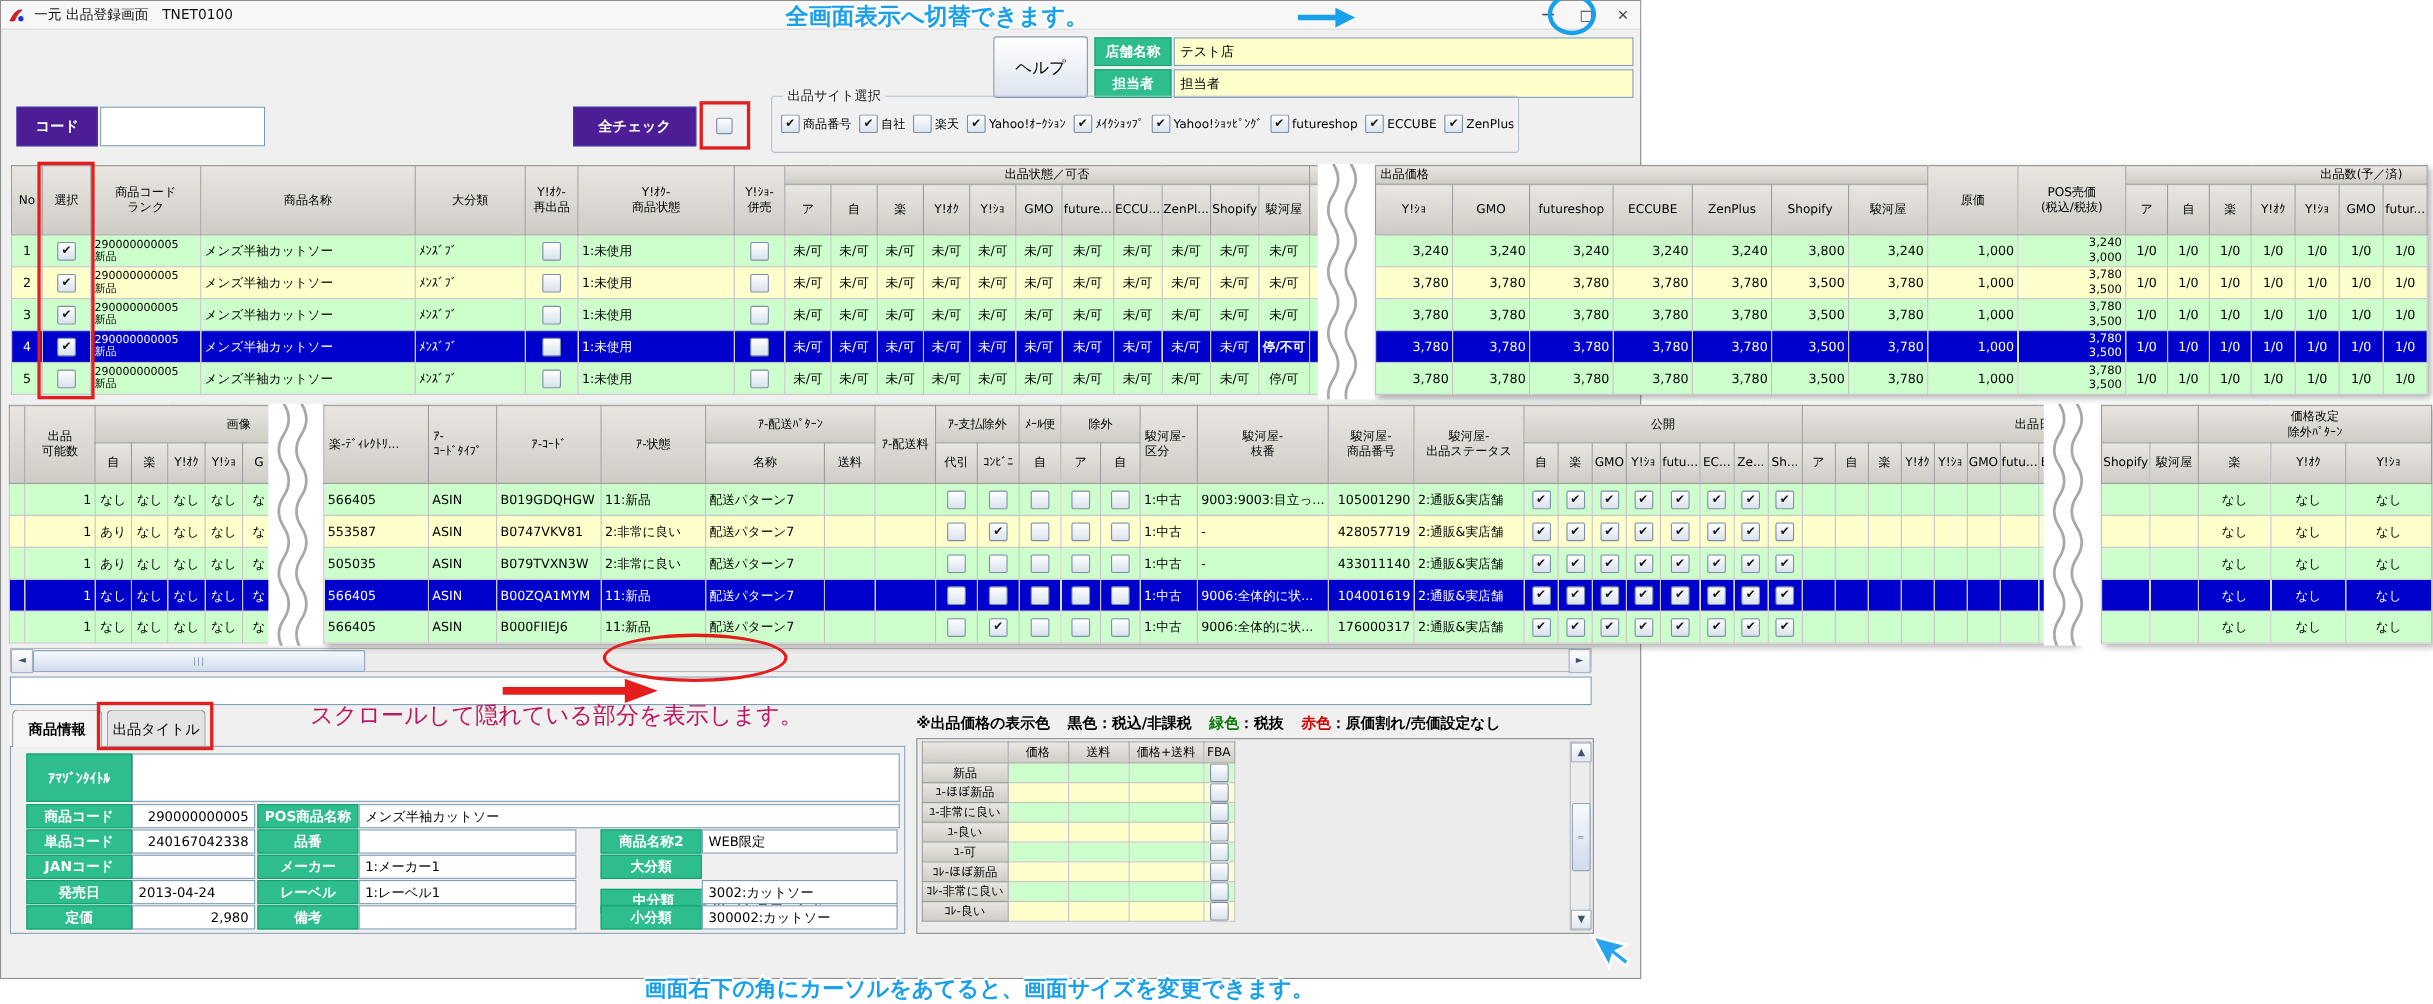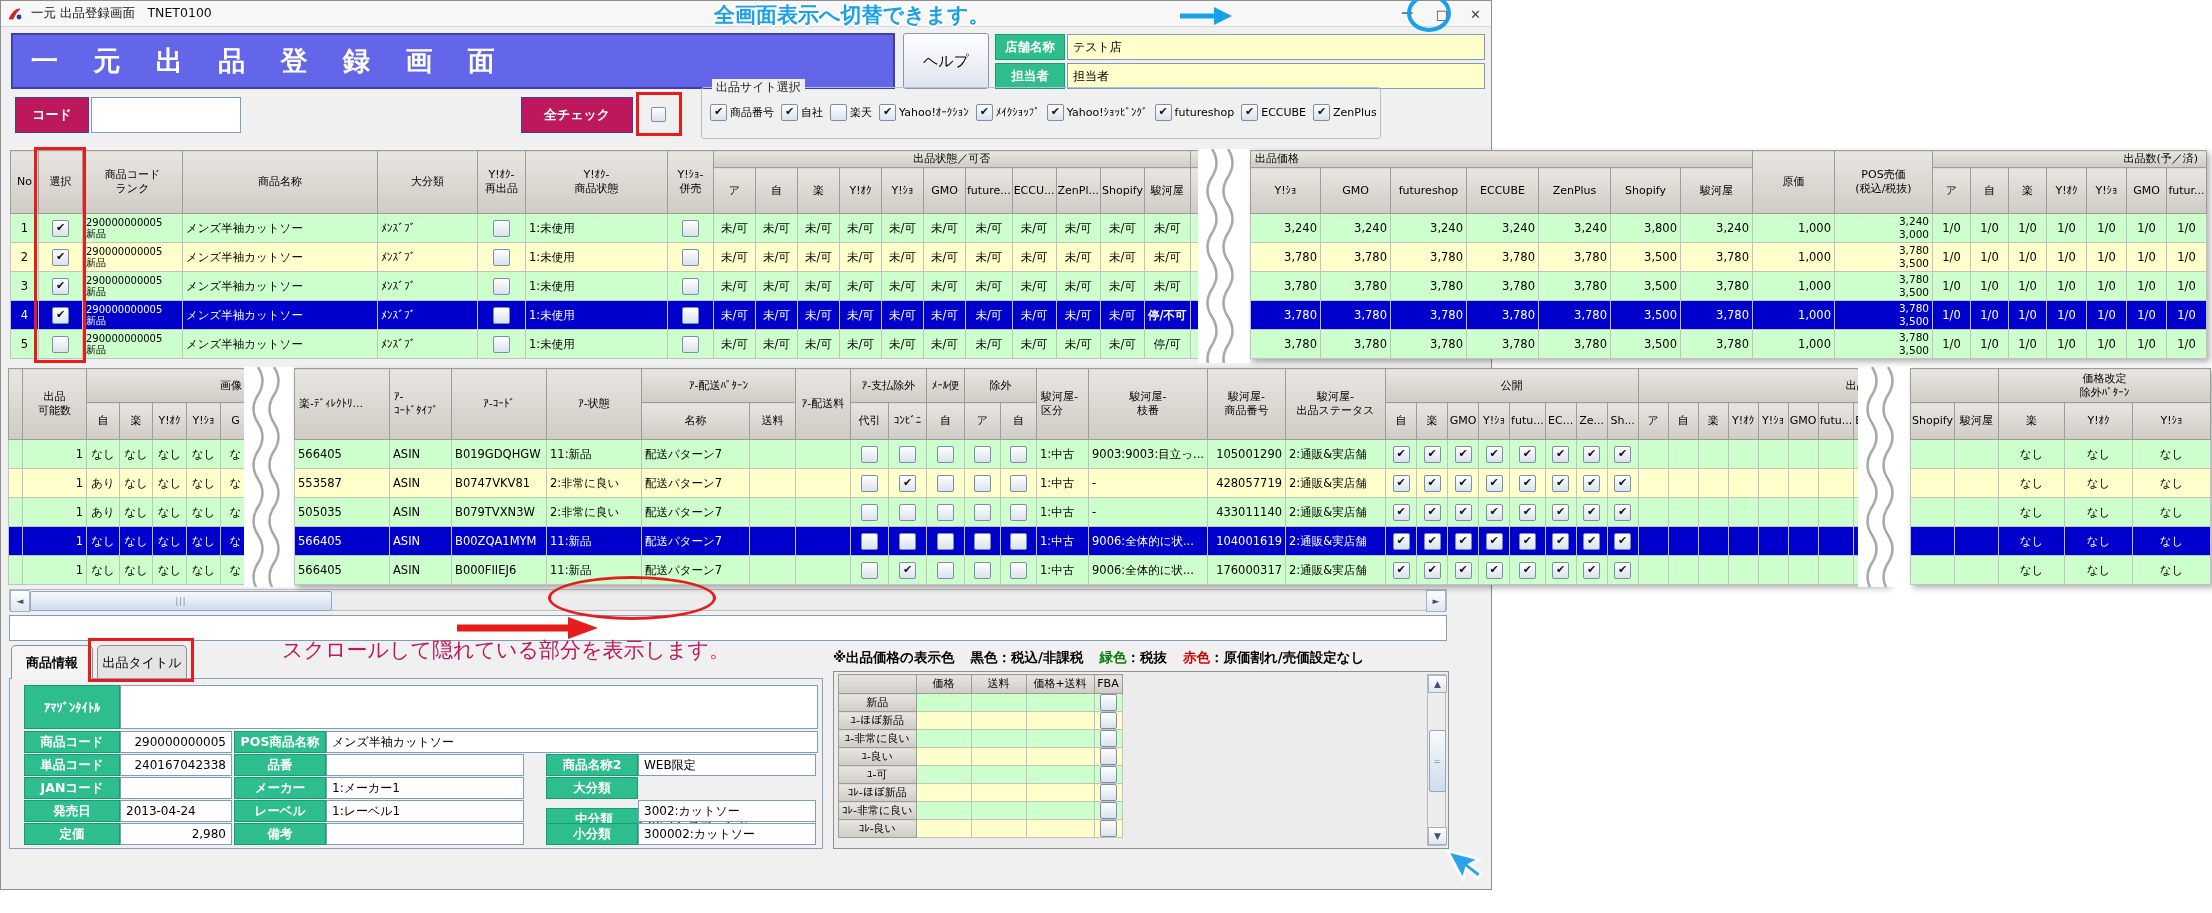--- a/index.html
+++ b/index.html
@@ -11,33 +11,33 @@
   .title-text{font-size:12.5px;color:#111;margin-left:8px;white-space:nowrap}
   .win-controls{position:absolute;right:10px;top:0;height:26px;display:flex;gap:22px;align-items:center;font-size:13px;color:#444}
   .win-controls span{cursor:default}
   
   .banner{left:10px;top:32px;width:884px;height:56px;background:#6366e8;border:2px solid #3d3fae;color:#fff;font-size:27px;font-weight:bold;letter-spacing:13px;display:flex;align-items:center;padding-left:18px;white-space:nowrap}
   .btn3d{background:linear-gradient(#ffffff,#dde3ef);border:1px solid #8899ad;border-radius:3px;display:flex;align-items:center;justify-content:center;color:#000}
   .glabel{background:#2ebd8d;color:#fff;border:1px solid #149e71;display:flex;align-items:center;justify-content:center;font-size:12.5px;font-weight:bold;white-space:nowrap}
   .field{background:#fff;border:1px solid #7f9db9;font-size:12px;display:flex;align-items:center;padding:0 5px;white-space:nowrap;overflow:hidden}
   .yfield{background:#ffffcc}
   .rtf{justify-content:flex-end}
-  .violet{background:#be185d;color:#fff;border:1px solid #3d3fae;display:flex;align-items:center;justify-content:center;font-size:13px;font-weight:bold}
+  .violet{background:#4c1d95;color:#fff;border:1px solid #3d3fae;display:flex;align-items:center;justify-content:center;font-size:13px;font-weight:bold}
   
   .groupbox{border:1px solid #b4bfd2;border-radius:3px}
   .groupbox .gb-legend{position:absolute;top:-9px;left:10px;background:#f0f0f0;padding:0 4px;font-size:12px;color:#222;white-space:nowrap}
   #site-items{position:absolute;left:8px;top:16px;right:4px;display:flex;gap:7px;align-items:center;overflow:hidden}
   .site{display:flex;align-items:center;gap:3px;font-size:11px;white-space:nowrap}
   
   .cbx{display:inline-block;width:15px;height:15px;background:linear-gradient(#ffffff,#d9e2ec);border:1px solid #7d8ea6;border-radius:2px;line-height:14px;font-size:11px;color:#111;text-align:center;vertical-align:middle;flex:0 0 auto}
   
   .grid{border-collapse:collapse;table-layout:fixed;background:#fff}
   .grid th{background:linear-gradient(#e9e6e1,#cfccc6);border:1px solid #9c9c9c;font-weight:normal;font-size:11px;padding:0 1px;color:#000;overflow:hidden;white-space:nowrap;text-align:center;line-height:1.25}
   .grid th.lt{text-align:left;padding-left:4px}
-  .grid th.rt{text-align:right;padding-right:8px}
+  .grid th.rt{text-align:right;padding-right:22px}
   .grid td{border:1px solid #c2c2c2;font-size:11.5px;padding:0 3px;height:28px;overflow:hidden;white-space:nowrap;text-align:center;color:#000}
   .grid td.lt{text-align:left}
   .grid td.rt{text-align:right}
   .grid td.code{font-size:10px;line-height:1.15;text-align:left}
   .grid td.two{font-size:10.5px;line-height:1.2}
   .grid td.hd{background:linear-gradient(#e9e6e1,#cfccc6);border:1px solid #9c9c9c;font-size:10.5px}
   tr.g td{background:#ccffcc}
   tr.y td{background:#ffffcc}
   tr.sel td{background:#0000cc;color:#fff}
   td.org{background:#f49b63}
@@ -87,21 +87,20 @@
           </svg>
       </span>
       <span class="title-text">一元 出品登録画面　TNET0100</span>
     </div>
     <div class="win-controls">
       <span>ー</span>
       <span>□</span>
       <span>✕</span>
     </div>
 
-    <div class="abs banner">一 元 出 品 登 録 画 面</div>
     <div class="abs btn3d" style="left:902px;top:32px;width:86px;height:56px;font-size:15px">ヘルプ</div>
     <div class="abs glabel" style="left:994px;top:33px;width:70px;height:26px">店舗名称</div>
     <div class="abs field yfield" style="left:1066px;top:33px;width:418px;height:26px">テスト店</div>
     <div class="abs glabel" style="left:994px;top:62px;width:70px;height:26px">担当者</div>
     <div class="abs field yfield" style="left:1066px;top:62px;width:418px;height:26px">担当者</div>
 
     <div class="abs violet" style="left:14px;top:96px;width:74px;height:36px">コード</div>
     <div class="abs field" style="left:90px;top:96px;width:150px;height:36px"></div>
     <div class="abs violet" style="left:520px;top:96px;width:112px;height:36px">全チェック</div>
     <span class="abs cbx" style="left:650px;top:106px"></span>
@@ -1002,18 +1001,19 @@
   </svg>
   <div class="abs red-note" style="left:282px;top:636px;font-size:21px">スクロールして隠れている部分を表示します。</div>
 
   <div class="abs blue-note" style="left:714px;top:1px;font-size:21px">全画面表示へ切替できます。</div>
   <svg class="abs" style="left:1178px;top:6px;z-index:20" width="56" height="20">
     <line x1="2" y1="10" x2="38" y2="10" stroke="#18a0ea" stroke-width="5"></line>
     <polygon points="36,1 54,10 36,19" fill="#18a0ea"></polygon>
   </svg>
   <div class="abs bluecircle" style="left:1407px;top:-6px;width:44px;height:38px"></div>
 
+  <div class="abs blue-note" style="left:586px;top:885px;font-size:20px">画面右下の角にカーソルをあてると、画面サイズを変更できます。</div>
   <svg class="abs" style="left:1442px;top:840px;z-index:21" width="48" height="48">
     <g transform="rotate(-28 24 24)">
       <polygon points="14,4 14,36 22,28 28,42 33,39 27,26 38,26" fill="#2aa3ee" stroke="#fff" stroke-width="2.5"></polygon>
     </g>
   </svg>
 </div>
 
 </body></html>

